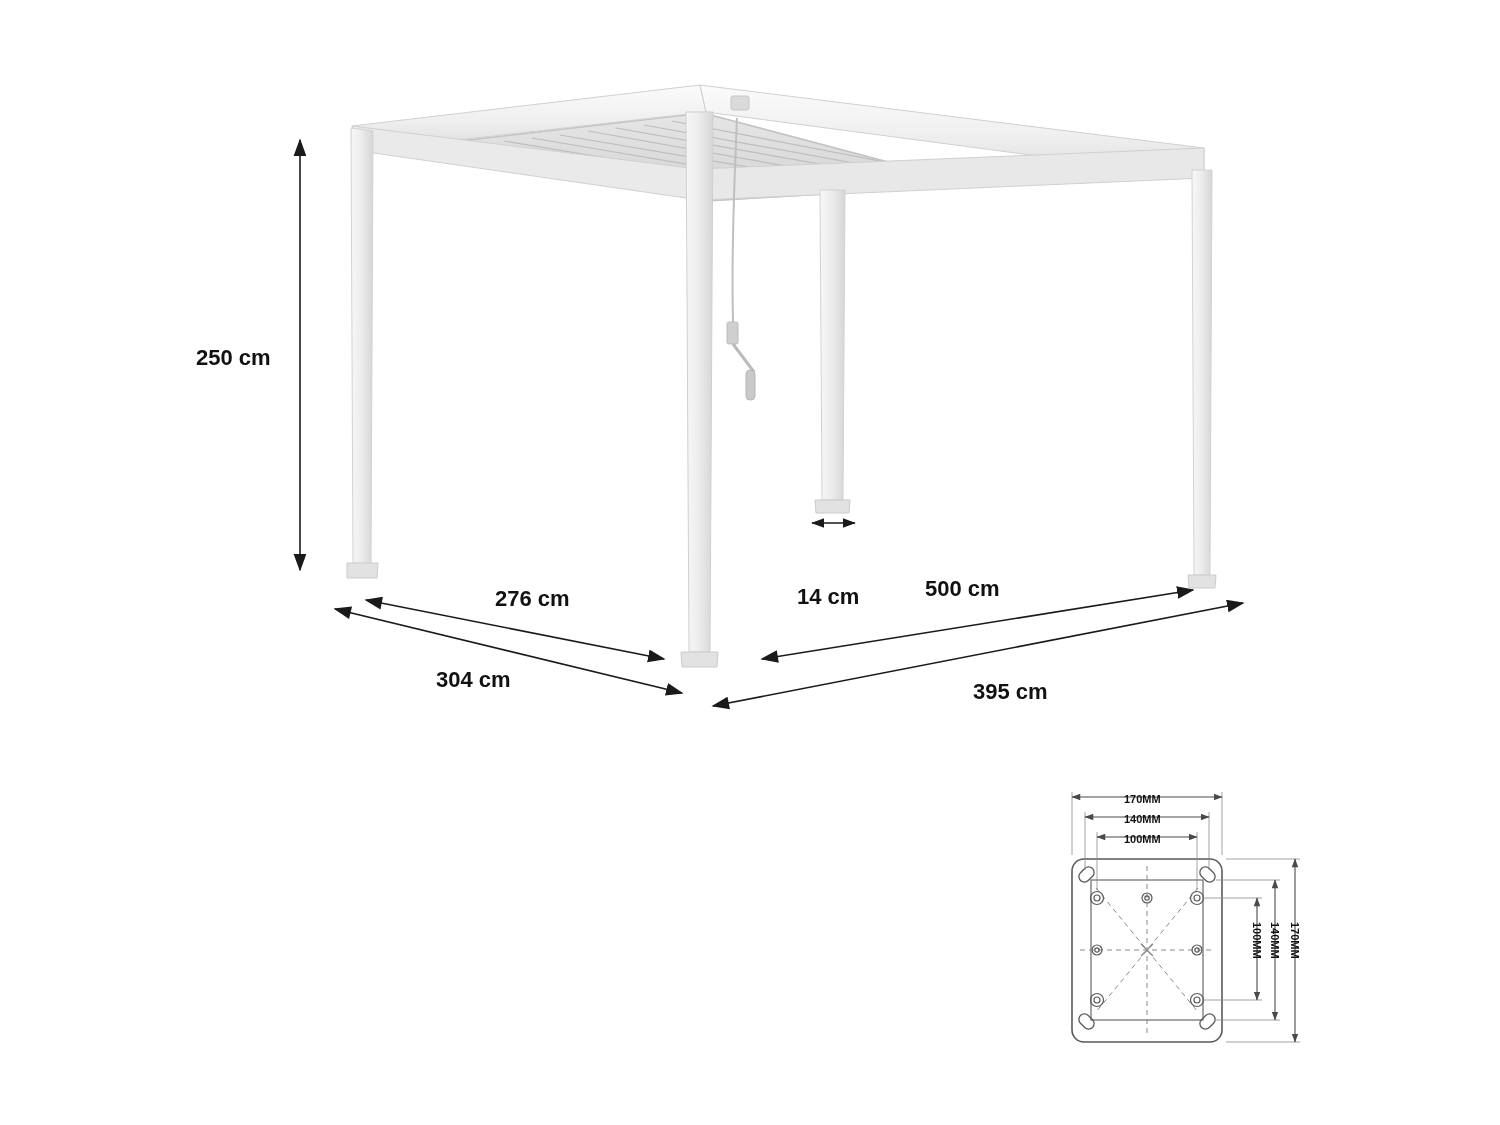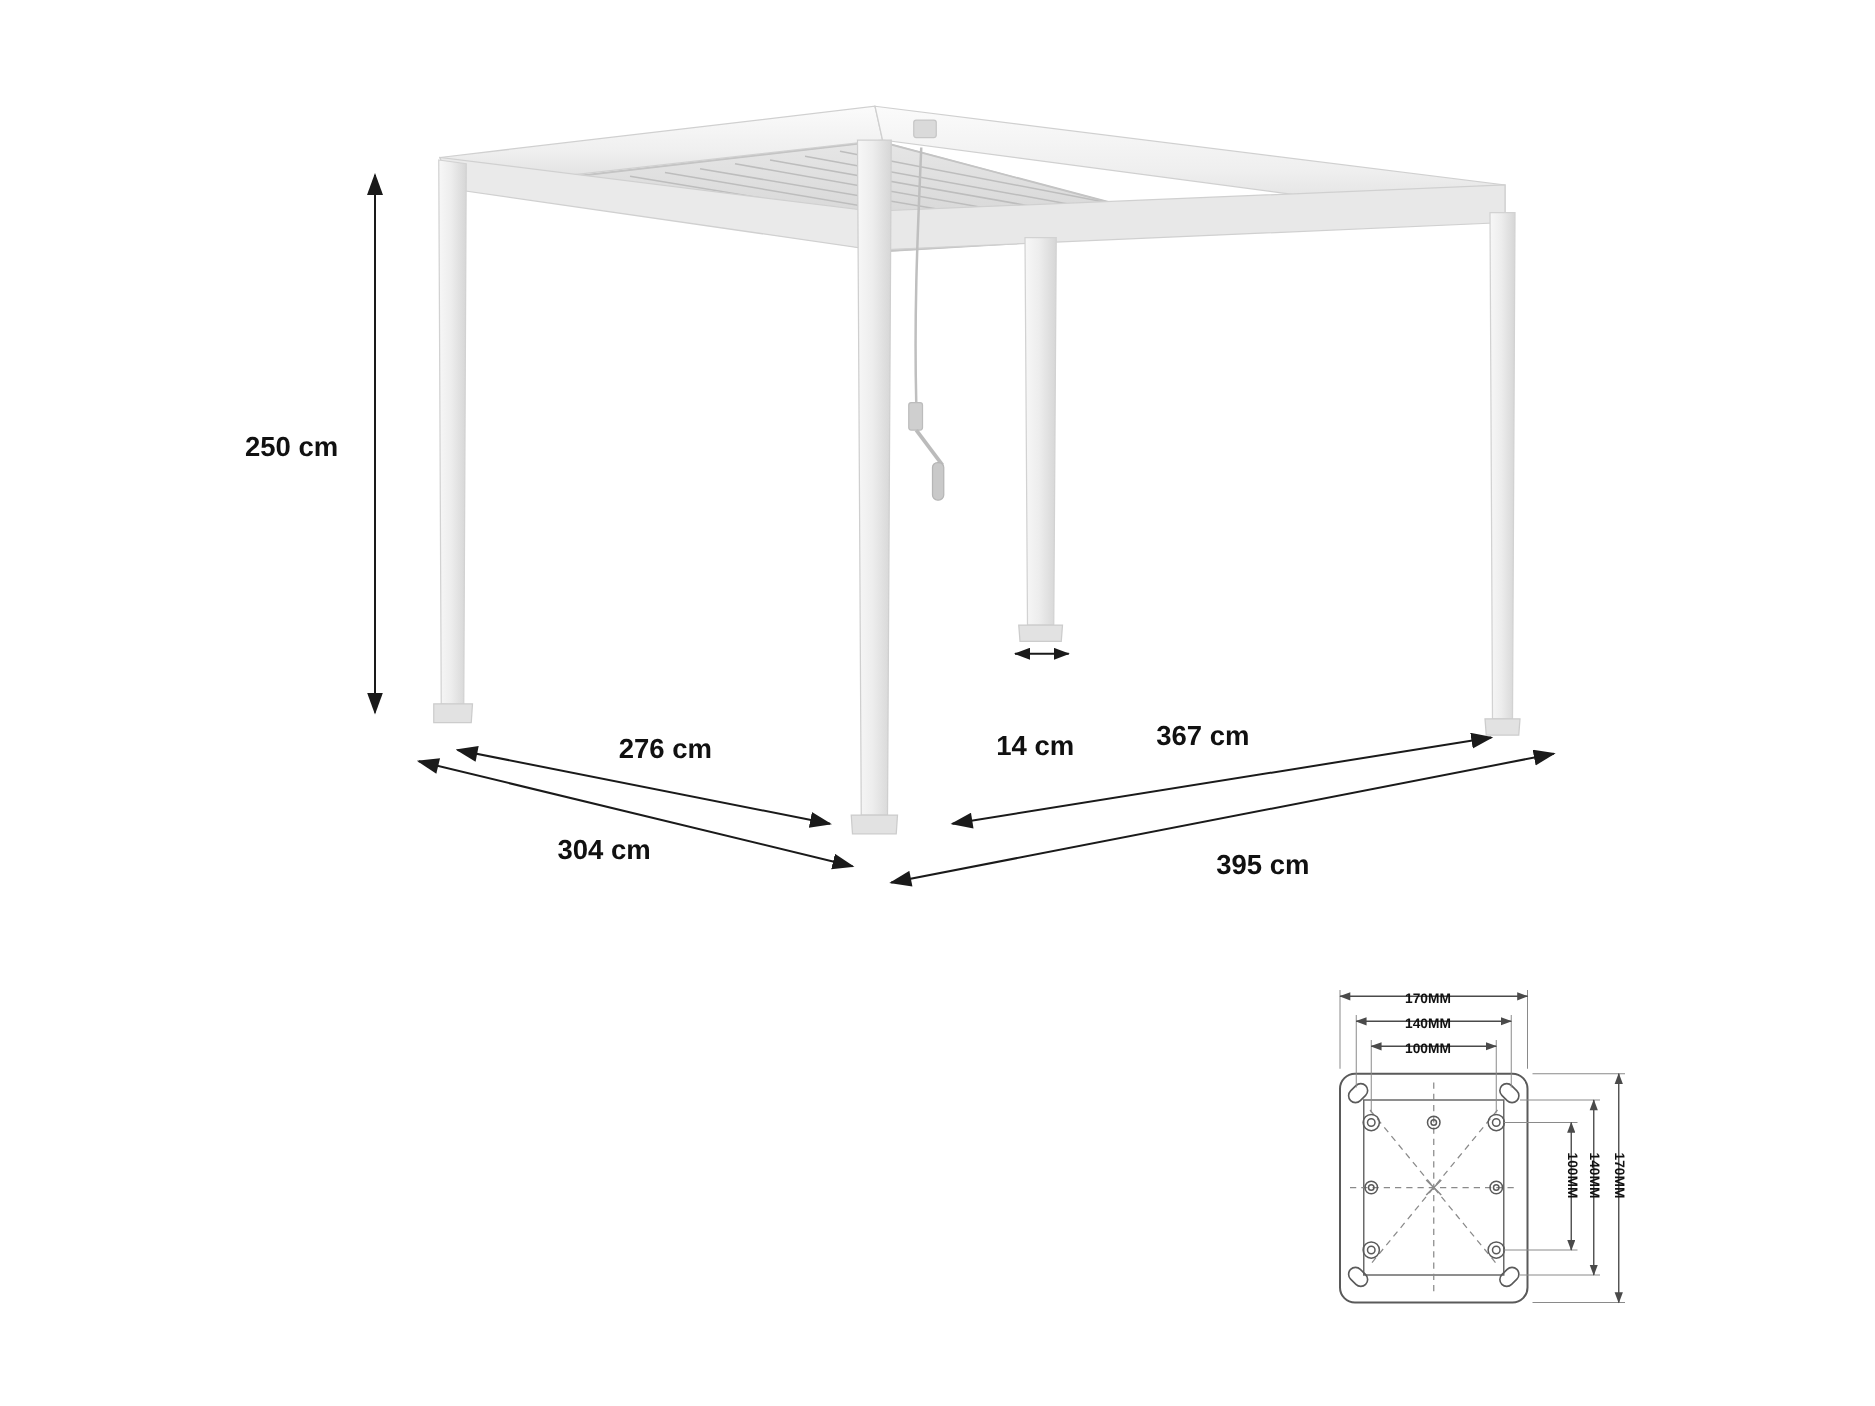--- a/index.html
+++ b/index.html
@@ -196,22 +196,22 @@
         <line x1="1257" y1="898" x2="1257" y2="1000" marker-start="url(#arrStartP)" marker-end="url(#arrEndP)"></line>
         <line x1="1275" y1="880" x2="1275" y2="1020" marker-start="url(#arrStartP)" marker-end="url(#arrEndP)"></line>
         <line x1="1295" y1="859" x2="1295" y2="1042" marker-start="url(#arrStartP)" marker-end="url(#arrEndP)"></line>
       </g>
     </g>
   </svg>
 
   <div class="dimlabel big" style="left:196px;top:345px;">250 cm</div>
   <div class="dimlabel big" style="left:797px;top:536px;margin-top:48px;">14 cm</div>
   <div class="dimlabel big" style="left:495px;top:586px;">276 cm</div>
-  <div class="dimlabel big" style="left:446px;top:667px;">304 cm</div>
-  <div class="dimlabel big" style="left:925px;top:576px;">367 cm</div>
+  <div class="dimlabel big" style="left:436px;top:667px;">304 cm</div>
+  <div class="dimlabel big" style="left:925px;top:576px;">500 cm</div>
   <div class="dimlabel big" style="left:973px;top:667px;margin-top:12px;">395 cm</div>
 
   <div class="dimlabel small" style="left:1124px;top:793px;">170MM</div>
   <div class="dimlabel small" style="left:1124px;top:813px;">140MM</div>
   <div class="dimlabel small" style="left:1124px;top:833px;">100MM</div>
 
   <div class="dimlabel small rot90" style="left:1263px;top:922px;">100MM</div>
   <div class="dimlabel small rot90" style="left:1281px;top:922px;">140MM</div>
   <div class="dimlabel small rot90" style="left:1301px;top:922px;">170MM</div>
 

